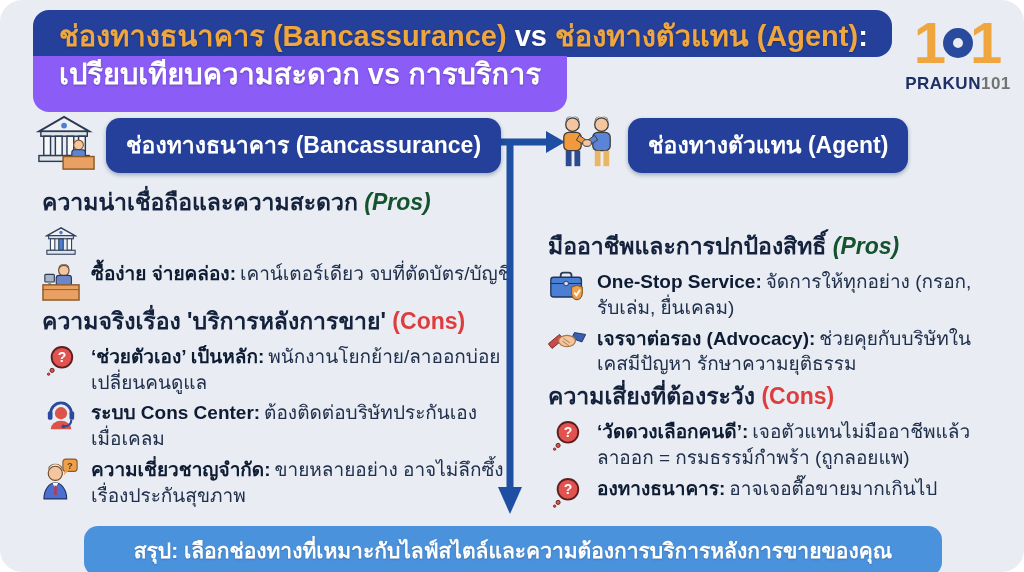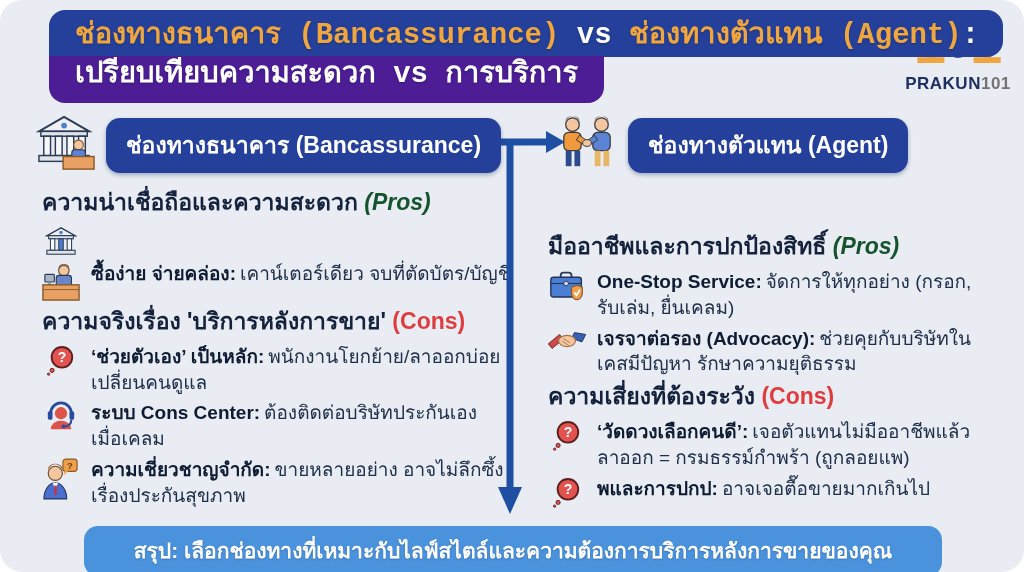--- a/index.html
+++ b/index.html
@@ -4,32 +4,32 @@
 <style>
   * { box-sizing: border-box; }
   html,body { margin:0; padding:0; background:#ffffff; }
   body { font-family: "Liberation Sans", "DejaVu Sans", sans-serif; }
   .canvas {
     position: relative; width:1024px; height:572px;
     background:#e9edf3; border-radius:22px; overflow:hidden;
   }
 
   
-  .title-block { position:absolute; left:49px; top:10px; z-index:3;font-family:Liberation Mono, monospace; }
+  .title-block { position:absolute; left:33px; top:10px; z-index:3; }
   .title-line1 {
     display:block; width:fit-content; background:#24409A; color:#fff;
     font-weight:bold; font-size:29px; line-height:1.32;
     padding:7px 24px 2px 26px; border-radius:16px 16px 16px 0;
     white-space:nowrap; text-shadow:0 1px 2px rgba(0,0,0,.25);
   }
   .title-line1 .orange { color:#F0A63F; }
   .title-line2 {
-    display:block; width:fit-content; background:#4c1d95; color:#fff;
+    display:block; width:fit-content; background:#8b5cf6; color:#fff;
     font-weight:bold; font-size:29px; line-height:1.3;
-    padding:0 26px 9px 26px; border-radius:0 0 16px 16px; margin-top:-1px;
+    padding:0 26px 18px 26px; border-radius:0 0 16px 16px; margin-top:-1px;
     white-space:nowrap; text-shadow:0 1px 2px rgba(0,0,0,.25);
   }
 
   
   .logo { position:absolute; left:900px; top:14px; width:116px; text-align:center; }
   .logo-mark { display:flex; align-items:center; justify-content:center; font-weight:bold; font-size:58px; line-height:1; color:#F0A63F; }
   .logo-zero { display:inline-block; width:30px; height:30px; border:10px solid #2a4a9d; border-radius:50%; margin:0 -3px; }
   .logo-text { font-size:17px; font-weight:bold; letter-spacing:.5px; color:#1d2f63; margin-top:2px; }
   .logo-text .orange { color:#737373; }
 
@@ -274,19 +274,19 @@
 
     <div class="item">
       <span class="icon">
         <svg width="30" height="32" viewBox="0 0 32 34">
           <circle cx="17" cy="13" r="11" fill="#e2524f" stroke="#5c1f1f" stroke-width="2"></circle>
           <text x="17" y="18.5" font-size="15" font-weight="bold" fill="#ffffff" text-anchor="middle">?</text>
           <circle cx="6.5" cy="27" r="2.2" fill="#e2524f" stroke="#5c1f1f" stroke-width="1"></circle>
           <circle cx="2.8" cy="31" r="1.3" fill="#e2524f" stroke="#5c1f1f" stroke-width="0.8"></circle>
         </svg>
       </span>
-      <p><b>พและการปกป:</b><span>อาจเจอตื๊อขายมากเกินไป</span></p>
+      <p><b>องทางธนาคาร:</b><span>อาจเจอตื๊อขายมากเกินไป</span></p>
     </div>
   </div>
 
   <div class="footer">สรุป: เลือกช่องทางที่เหมาะกับไลฟ์สไตล์และความต้องการบริการหลังการขายของคุณ</div>
 
 </div>
 
 </body></html>

